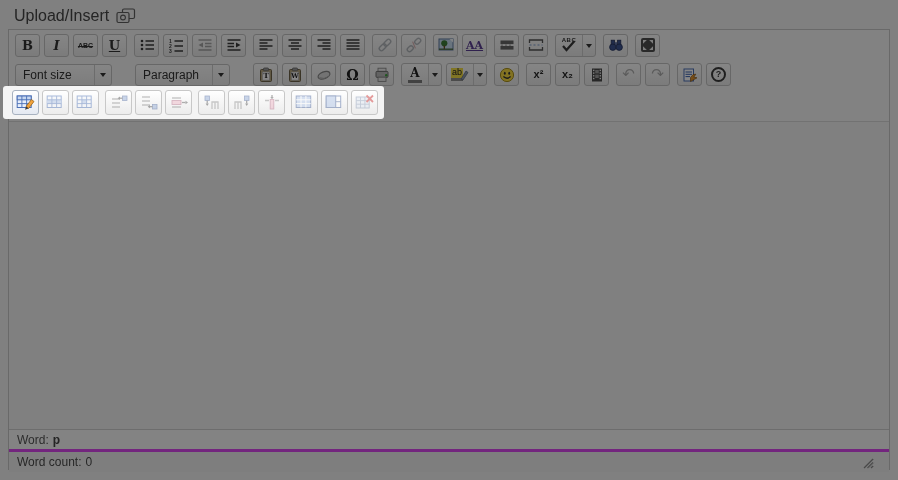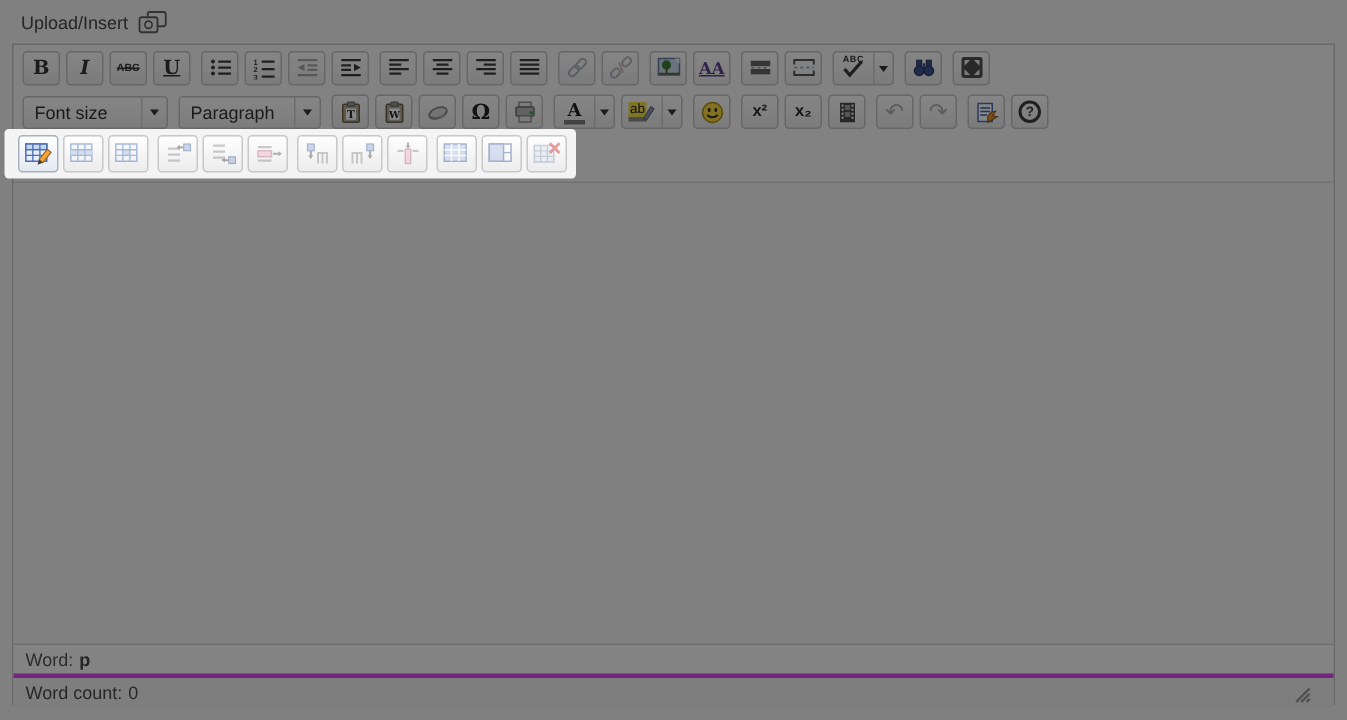--- a/index.html
+++ b/index.html
@@ -4,21 +4,21 @@
 <style>
   html,body{margin:0;padding:0}
   body{
     width:898px;height:480px;position:relative;overflow:hidden;
     background:#f1f1f1;
     font-family:"Liberation Sans",sans-serif;
   }
   
   .topbar{position:absolute;left:0;top:0;width:898px;height:29px}
   .upload{position:absolute;left:14px;top:7px;display:flex;align-items:center;gap:7px;
-          font-size:12px;color:#464646}
+          font-size:16px;color:#464646}
   .tabs{position:absolute;right:21px;top:5px;display:flex;gap:4px;align-items:flex-end;height:24px}
   .tab{box-sizing:border-box;height:23px;padding:0 13px;font-size:13px;display:flex;align-items:center;
        border:1px solid #c6c6c6;border-bottom:none;border-radius:3px 3px 0 0;cursor:pointer}
   .tab.active{background:#d9d9d9;color:#2e2e2e;height:24px}
   .tab.inactive{background:#fafafa;color:#9b9b9b}
   
   .editor{position:absolute;left:8px;top:29px;width:880px;height:439px;
           border:1px solid #c6c6c6;background:#f6f6f6;box-sizing:content-box}
   .tb{position:absolute;left:0;right:0;display:flex;align-items:center;padding-left:6px}
   .tb1{top:0;height:30px}
@@ -52,21 +52,21 @@
   .g-help{box-sizing:border-box;width:15px;height:15px;border:2px solid #3c3c3c;border-radius:50%;
           display:flex;align-items:center;justify-content:center;
           font-size:9px;font-weight:bold;color:#3c3c3c;line-height:1}
   .spellwrap{position:relative;width:16px;height:16px}
   .spellwrap .abc{position:absolute;top:0;left:0;width:16px;text-align:center;
                   font-size:6px;font-weight:bold;color:#333;letter-spacing:.5px}
   .spellwrap svg{position:absolute;left:0;top:3px}
   
   .sel{box-sizing:border-box;height:22px;border:1px solid #c2c2c2;border-radius:3px;
        background:linear-gradient(#fcfcfc,#ebebeb);display:flex;align-items:center;
-       font-size:12px;color:#333;cursor:pointer;margin-right:7px}
+       font-size:12px;color:#333;cursor:pointer;margin-right:23px}
   .sel .lbl{flex:1;padding-left:7px;white-space:nowrap;overflow:hidden}
   .sel .sel-arrow{width:16px;height:100%;display:flex;align-items:center;justify-content:center;
                   border-left:1px solid #cccccc}
   .sel-fontsize{width:97px}.sel-para{width:95px}
   
   .content{position:absolute;top:91px;left:0;right:0;height:307px;background:#f1f1f1;
            border-top:1px solid #d8d8d8}
   .pathbar{position:absolute;top:399px;left:0;right:0;height:19px;background:#f7f7f7;
            border-top:1px solid #cfcfcf;display:flex;align-items:center;padding-left:8px;
            font-size:12px;color:#555}

